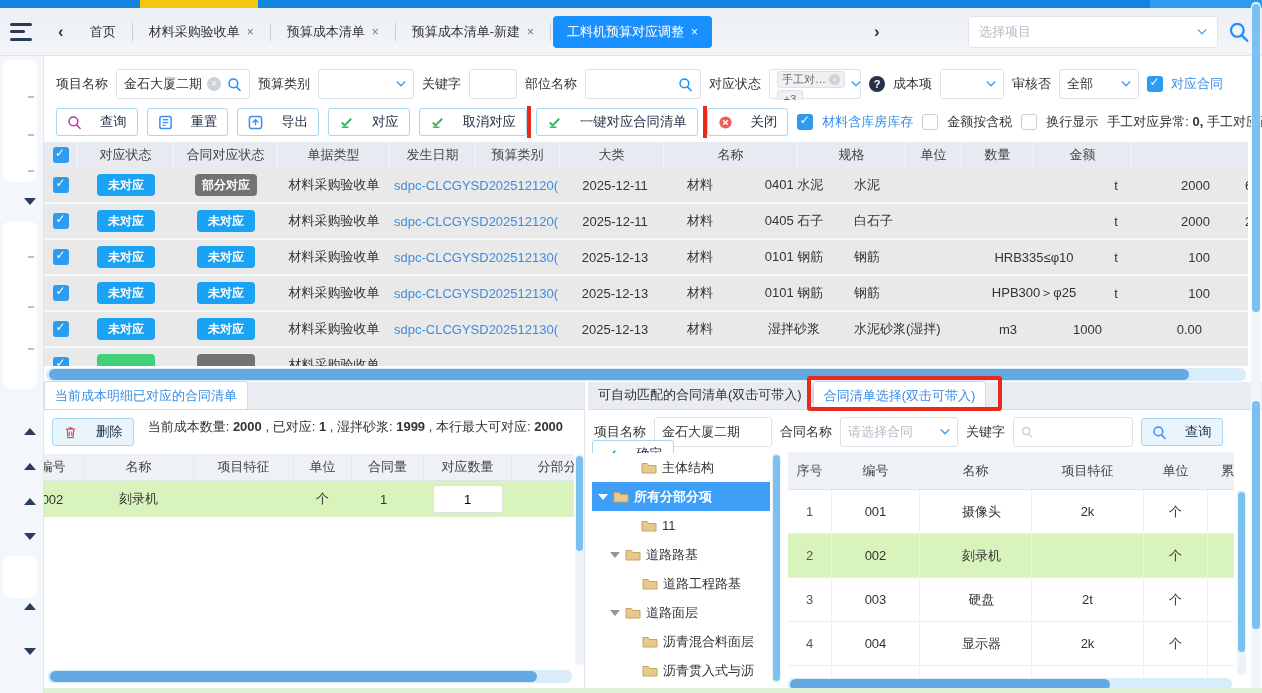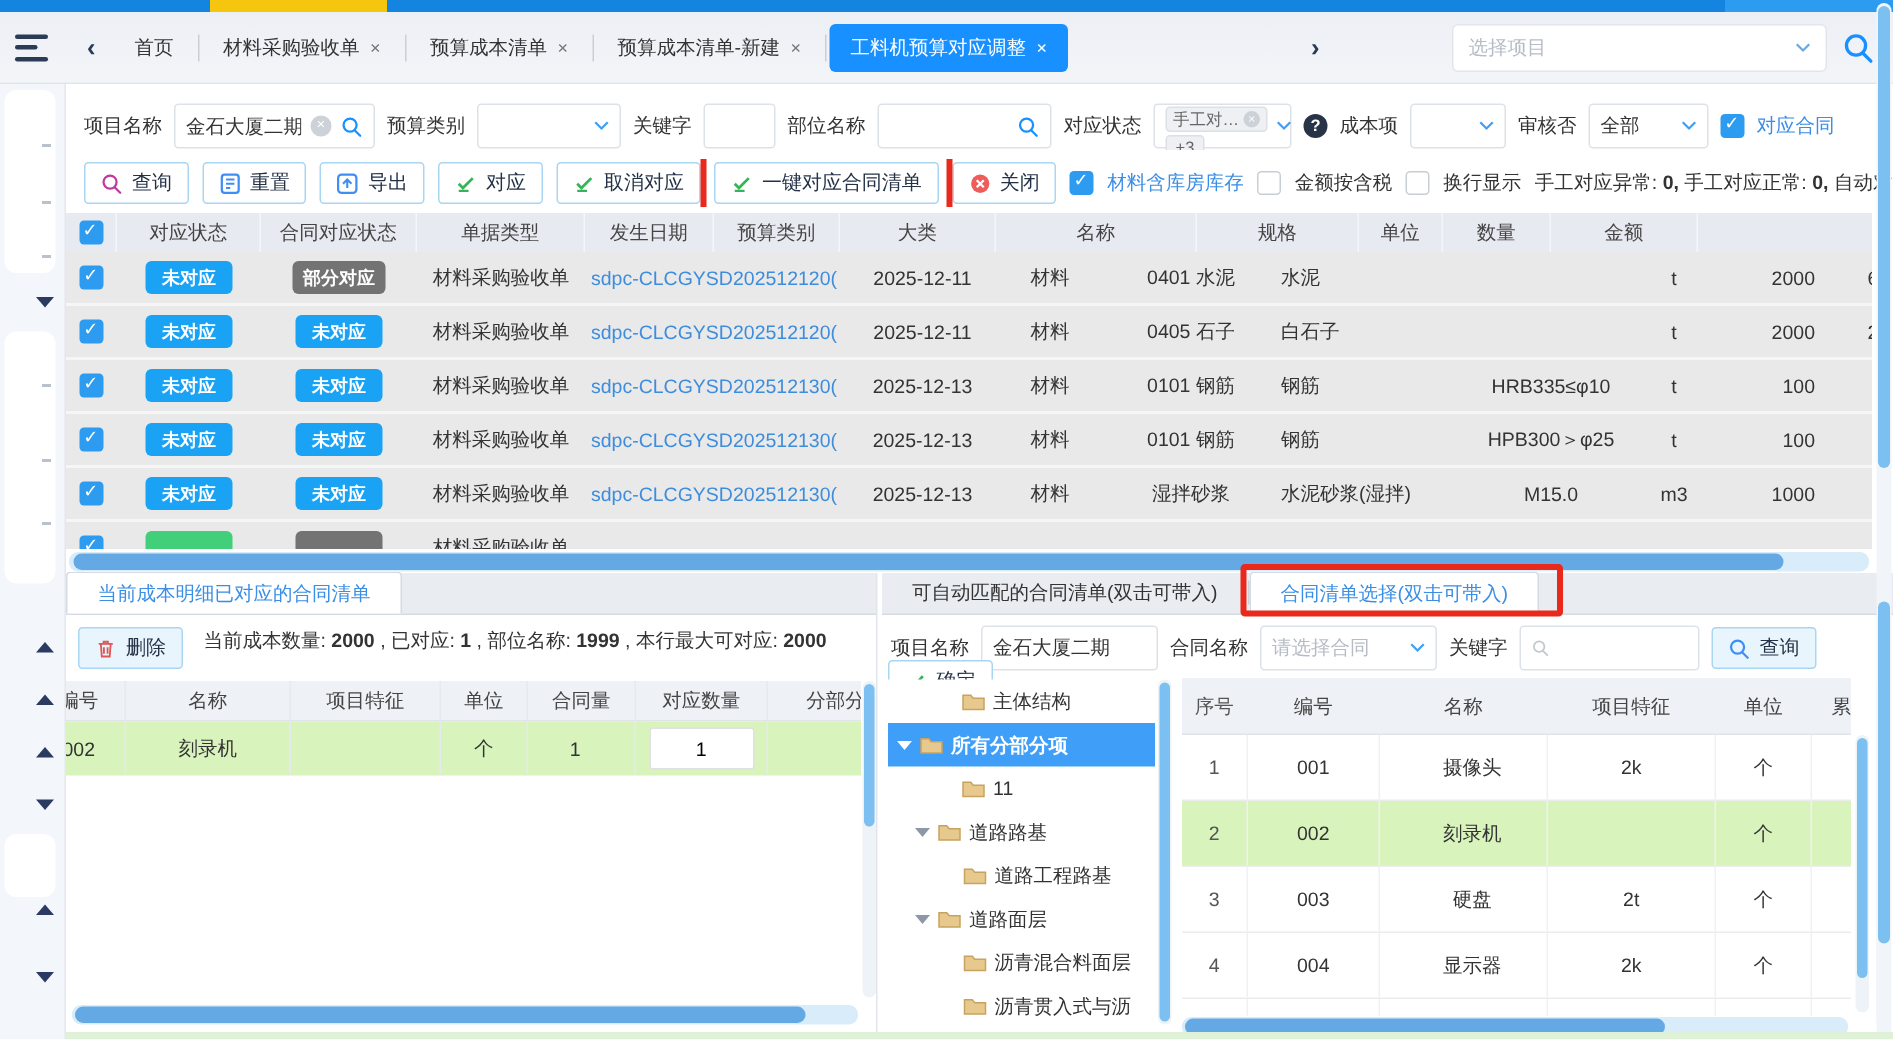--- a/index.html
+++ b/index.html
@@ -46,21 +46,21 @@
   .tag-stack{display:flex;flex-direction:column;gap:2px;margin-top:10px}
   .help-dot{width:16px;height:16px;border-radius:50%;background:#273347;color:#fff;font-size:11px;font-weight:bold;text-align:center;line-height:16px;flex:none}
   
   .cb{width:16px;height:16px;border-radius:3px;flex:none;display:inline-block;position:relative;cursor:pointer}
   .cb.on{background:#2d9cf0}
   .cb.on::after{content:"✓";position:absolute;left:2.5px;top:-1px;color:#fff;font-size:12px;font-weight:bold}
   .cb.off{background:#fff;border:1px solid #c9ced6}
   .cb-blue-label{color:#3a8ee6}
   
   #btn-row{left:12px;top:50px;right:0;height:32px;display:flex;align-items:center;gap:9px;overflow:hidden;white-space:nowrap}
-  .btn{height:28px;background:#fff;border:1px solid #a9d6f2;border-radius:3px;display:inline-flex;align-items:center;gap:6px;padding:0 10px;color:#243247;cursor:pointer}
+  .btn{height:28px;background:#fff;border:1px solid #a9d6f2;border-radius:3px;display:inline-flex;align-items:center;gap:18px;padding:0 10px;color:#243247;cursor:pointer}
   .btn.lite{background:#e9f5fd}
   .ico{width:15px;height:15px;flex:none}
   .stat-text{color:#333}
   .stat-text b{font-weight:bold}
   .redbox{position:absolute;border:4px solid #e8291c;border-radius:3px;pointer-events:none;z-index:60}
   
   #grid{left:0;top:86px;right:14px;height:224px;overflow:hidden}
   .g-row{display:flex;width:1270px;height:36px;align-items:center;background:#e9e9e9;border-bottom:2px solid #f6f6f6}
   .g-head{display:flex;width:1270px;height:26px;align-items:center;background:#e7eaf0;color:#444}
   .g-head>div{border-right:1px solid #f4f6f9;height:100%;display:flex;align-items:center;justify-content:center}
@@ -81,21 +81,21 @@
   .hscroll{position:absolute;height:13px;background:#d8ecfa;border-radius:6px}
   .hscroll .thumb{position:absolute;top:1px;height:11px;background:#64a9e3;border-radius:6px}
   .vscroll{position:absolute;width:9px;background:#eef3f8;border-radius:5px}
   .vscroll .thumb{position:absolute;left:1px;width:7px;background:#7cc0f1;border-radius:5px}
   #main-hscroll{left:2px;top:312px;right:16px}
   #page-vscroll{right:1px;top:2px;width:10px;bottom:2px;background:#f1f5f9;border-radius:5px;position:absolute}
   #page-vscroll .thumb{position:absolute;left:1px;width:8px;background:#7cc0f1;border-radius:5px}
   
   #bottom{left:0;right:0;top:326px;bottom:0}
   .panel-tabs{height:28px;background:#e9edf2;border-bottom:1px solid #d5dbe3;display:flex;align-items:flex-end}
-  .ptab{height:28px;display:flex;align-items:center;padding:0 20px;color:#333;cursor:pointer;white-space:nowrap}
+  .ptab{height:28px;display:flex;align-items:center;padding:0 10px;color:#333;cursor:pointer;white-space:nowrap}
   .ptab.active{background:#fff;color:#3a8ee6;border:1px solid #d5dbe3;border-bottom:none;border-radius:3px 3px 0 0}
   .ptab-sep{width:1px;height:16px;background:#c9cfd8;margin-bottom:6px}
   
   #lpanel{left:0;top:0;width:541px;bottom:0;border-right:1px solid #e2e6ec}
   #lpanel .toolbar{position:absolute;left:8px;top:36px;right:10px;height:30px;display:flex;align-items:flex-start;gap:14px;white-space:nowrap;overflow:hidden}
   .summary b{font-weight:bold}
   #ltable{position:absolute;left:0;top:72px;right:10px;bottom:26px;overflow:hidden;background:#fff}
   .lt-head{display:flex;height:27px;align-items:center;background:#eef1f5;color:#444;margin-left:-22px;width:620px;border-bottom:1px solid #e0e4ea}
   .lt-row{display:flex;height:36px;align-items:center;background:#d9f3bc;margin-left:-22px;width:620px}
   .lt-head>div,.lt-row>div{display:flex;align-items:center;justify-content:center;height:100%;border-right:1px solid #e6eaef;overflow:hidden}
@@ -457,21 +457,20 @@
           <span class="badge b-blue">未对应</span>
         </div>
       <div class="c-doc">材料采购验收单</div>
       <div class="c-no">
           <span class="link">sdpc-CLCGYSD202512130(</span>
         </div>
       <div class="c-date">2025-12-13</div>
       <div class="c-bud">材料</div>
       <div class="c-cat">湿拌砂浆</div>
       <div class="c-name">水泥砂浆(湿拌)</div>
-      <div class="c-spec">M15.0</div>
       <div class="c-unit">m3</div>
       <div class="c-qty">1000</div>
       <div class="c-amt">0.00</div>
     </div>
 
     <div class="g-partial">
       <div class="g-row">
         <div class="c-cb">
             <span class="cb on"></span>
           </div>
@@ -497,21 +496,21 @@
         <div class="ptab active">当前成本明细已对应的合同清单</div>
       </div>
       <div class="toolbar">
         <button class="btn lite">
           <svg class="ico" viewBox="0 0 16 16">
               <path d="M3 4.5 h10 M6.5 4.5 v-1.5 h3 v1.5 M4.5 4.5 l0.7 9 h5.6 l0.7 -9 M6.7 7 v4.5 M9.3 7 v4.5" fill="none" stroke="#e25555" stroke-width="1.3"></path>
             </svg>
           <span>删除</span>
           </button>
         <span class="summary">
-          <span>当前成本数量: </span><b>2000</b><span> , 已对应: </span><b>1</b><span> , 部位名称: </span><b>1999</b><span> , 本行最大可对应: </span><b>2000</b>
+          <span>当前成本数量: </span><b>2000</b><span> , 已对应: </span><b>1</b><span> , 湿拌砂浆: </span><b>1999</b><span> , 本行最大可对应: </span><b>2000</b>
         </span>
       </div>
       <div id="ltable">
         <div class="lt-head">
           <div class="lc-code">编号</div>
           <div class="lc-name">名称</div>
           <div class="lc-feat">项目特征</div>
           <div class="lc-unit">单位</div>
           <div class="lc-cqty">合同量</div>
           <div class="lc-mqty">对应数量</div>

